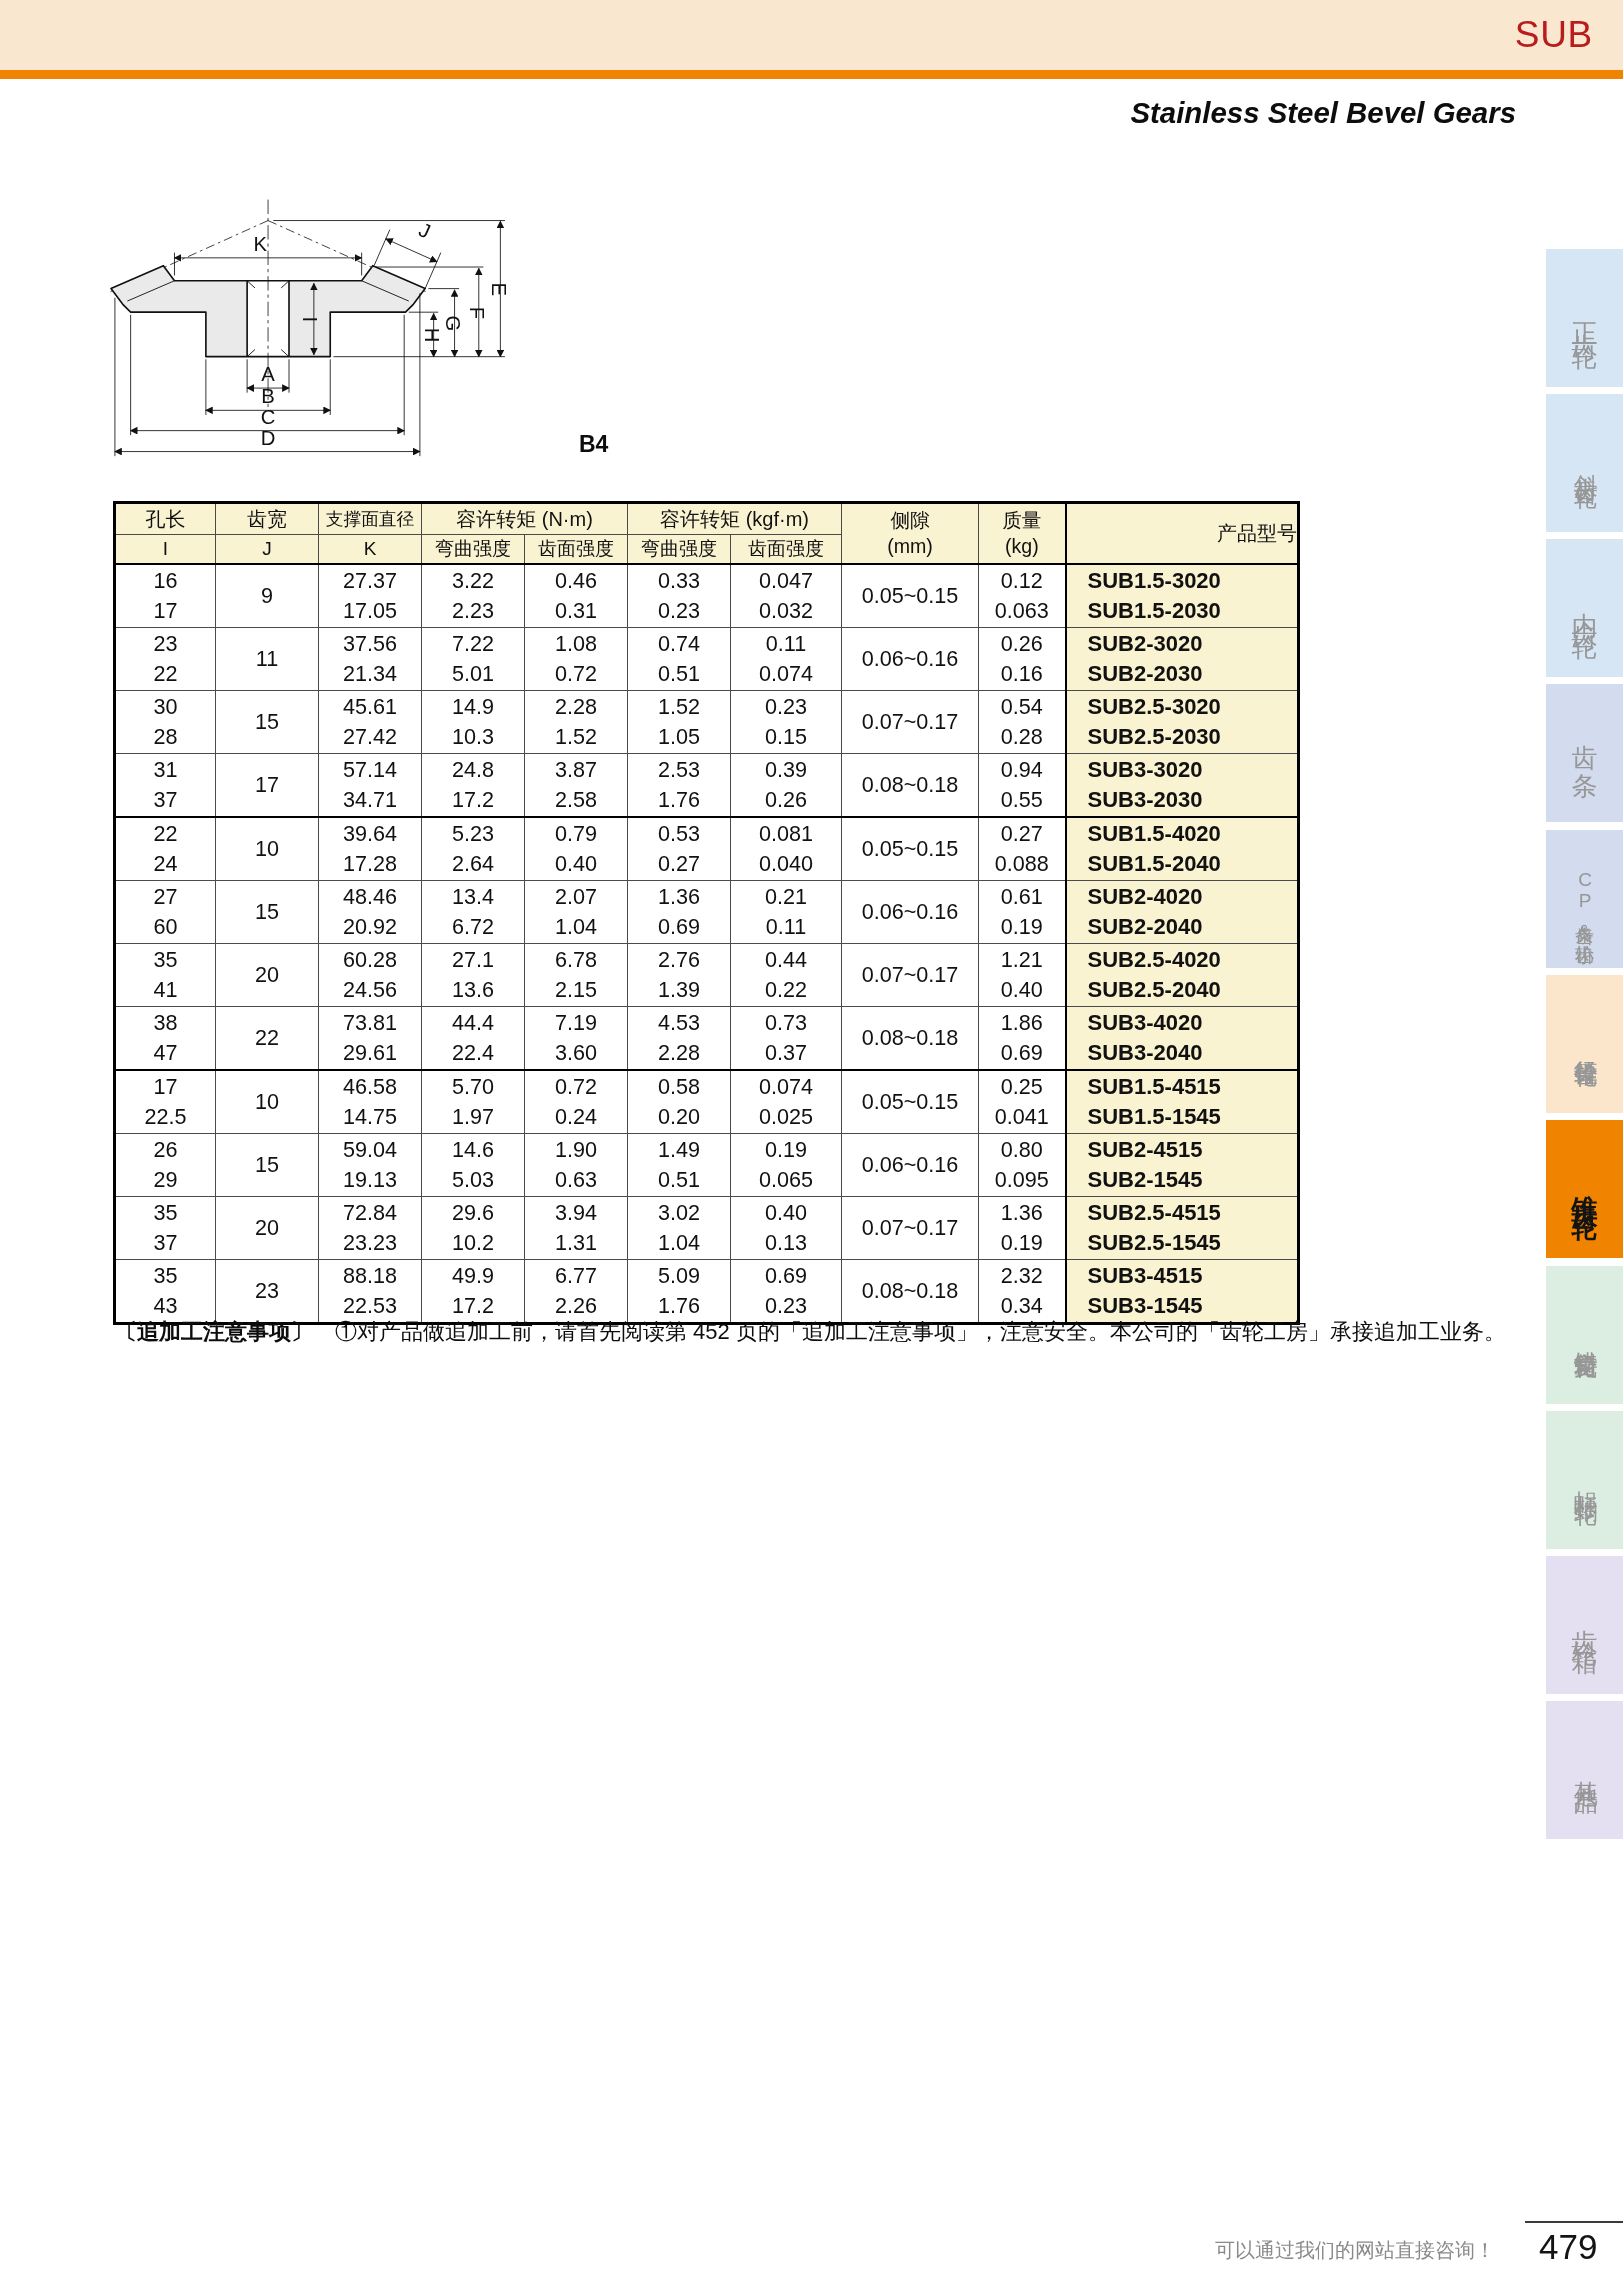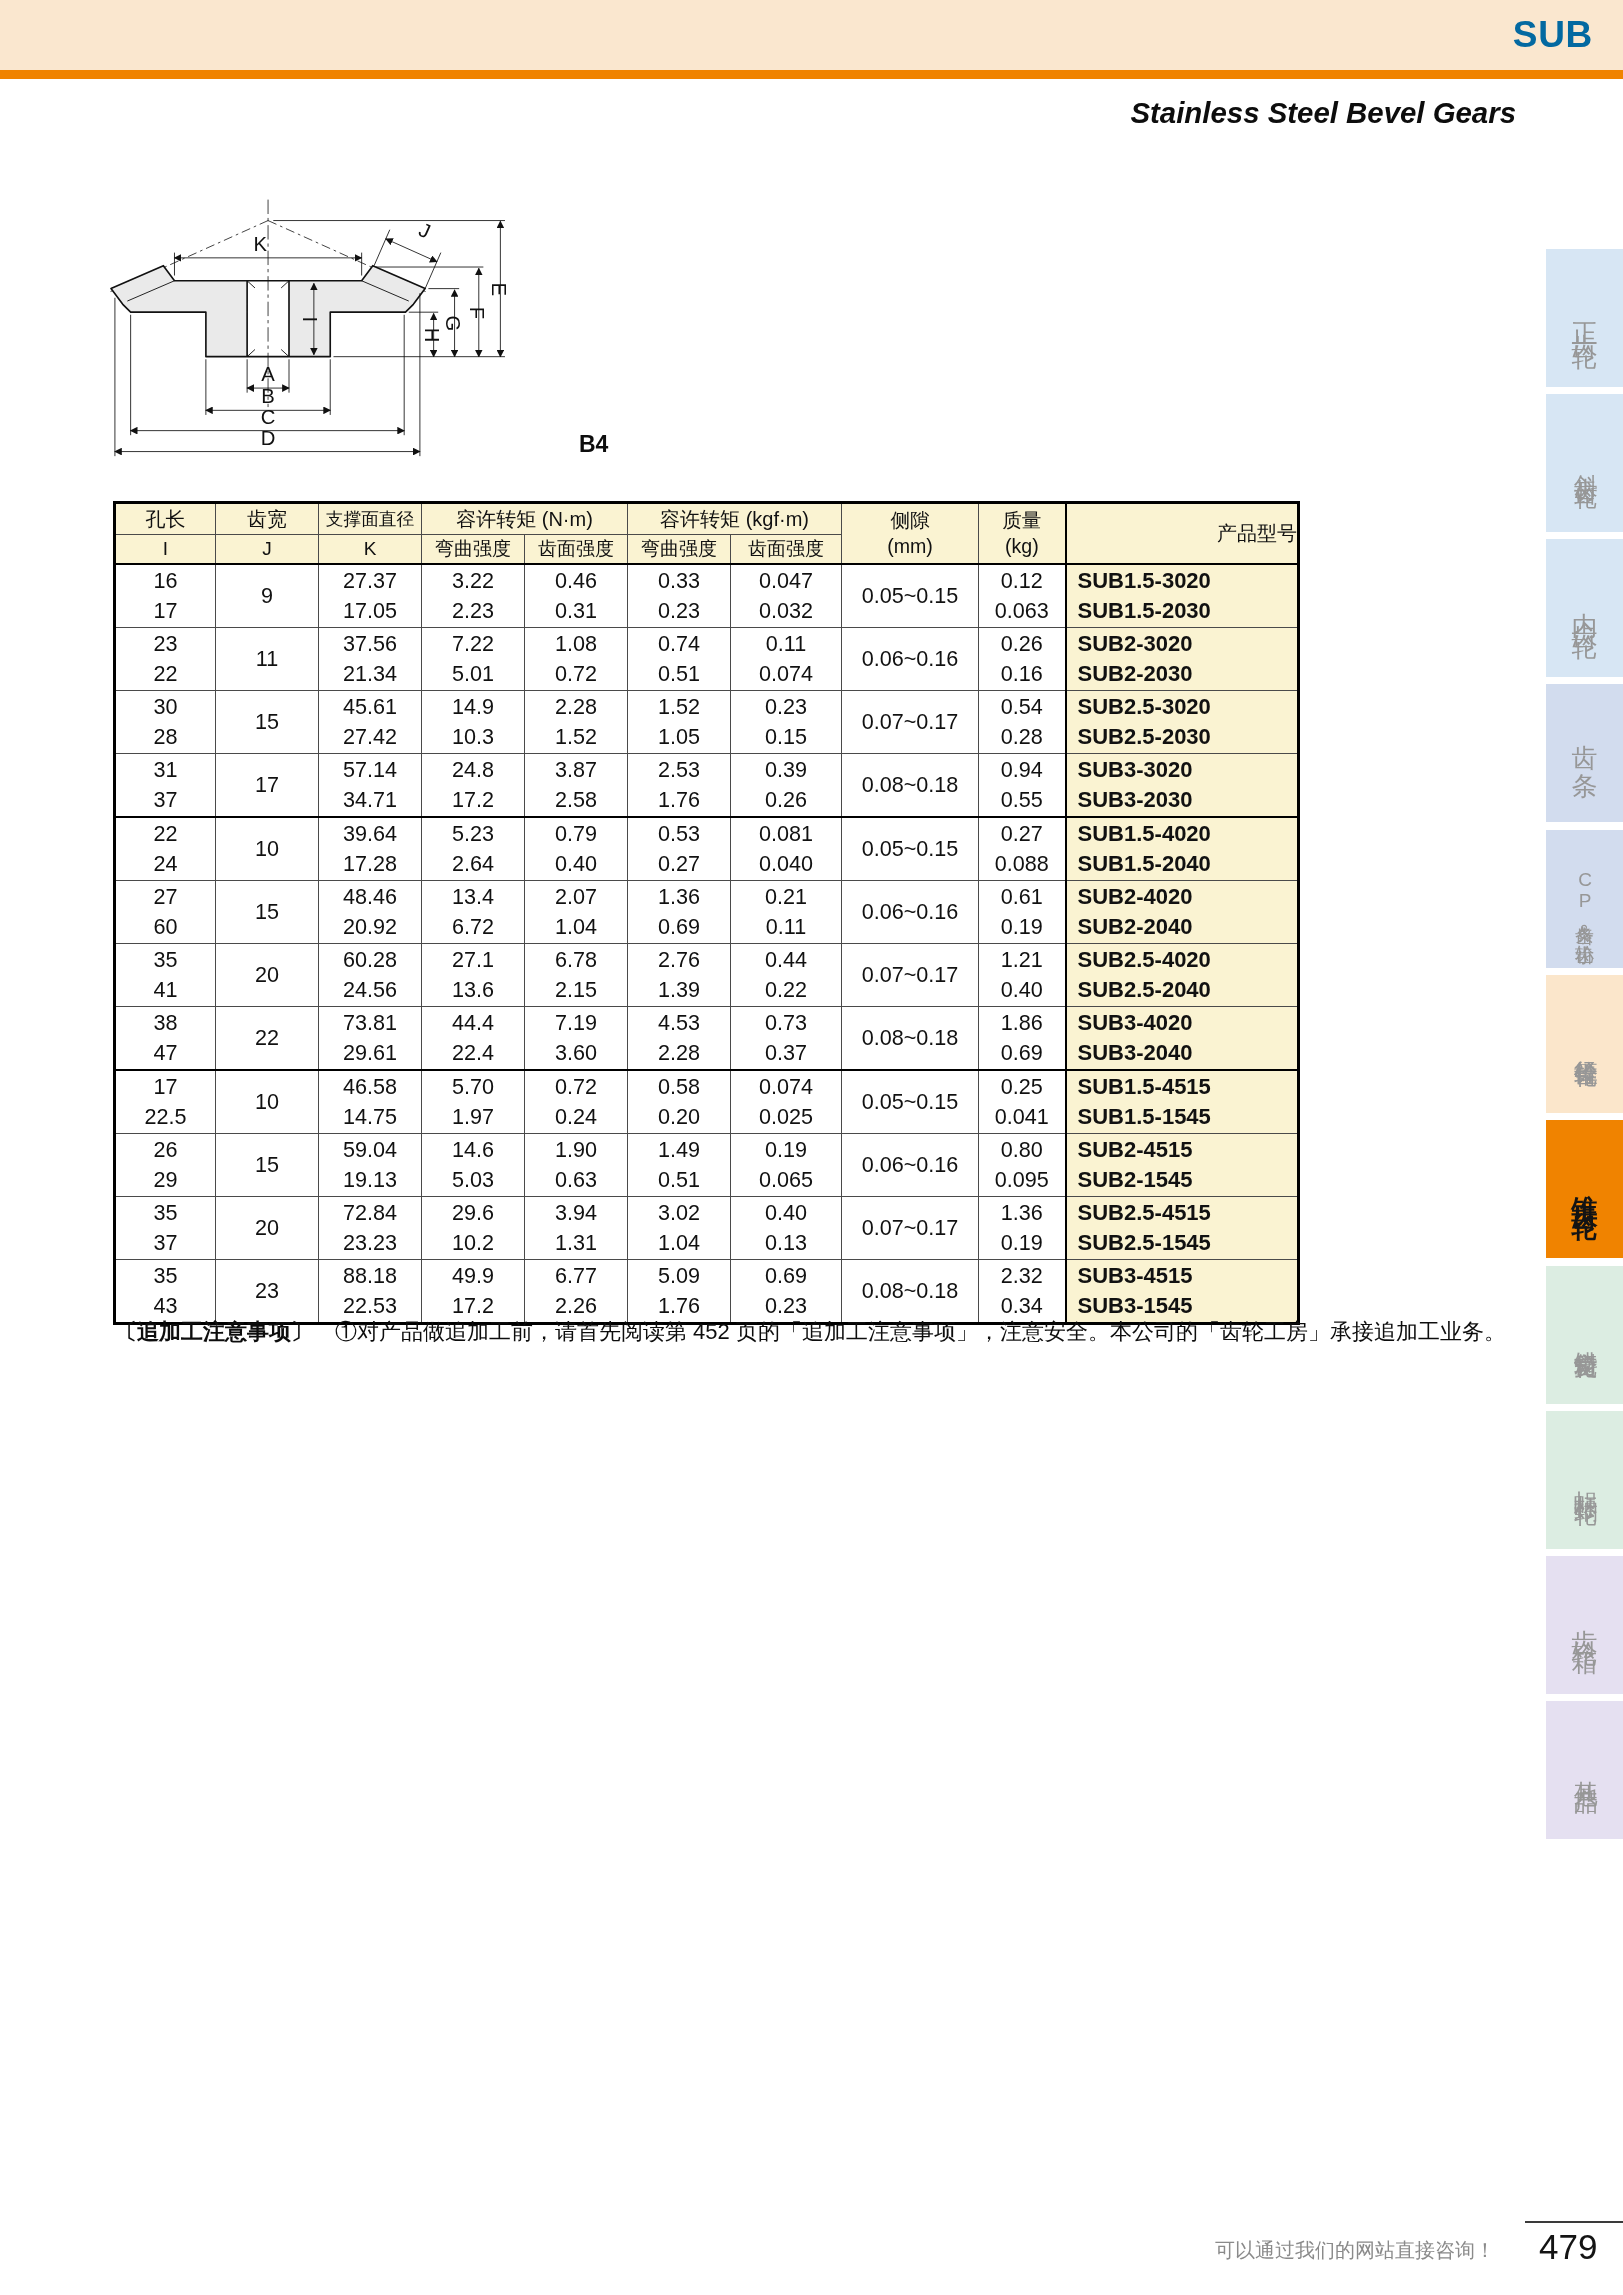--- a/index.html
+++ b/index.html
@@ -1,21 +1,21 @@
 <!DOCTYPE html>
 <html style="font-size:10.5px"><head>
 <meta charset="utf-8">
 <style>
   html,body{margin:0;padding:0;background:#fff;width:1623px;height:2295px;position:relative;
     font-family:"Liberation Sans",sans-serif;color:#111;}
   .abs{position:absolute;}
   
   .band{left:0;top:0;width:1623px;height:70px;}
   .accent{left:0;top:70px;width:1623px;height:8.5px;}
-  .sub-code{top:14.4px;right:30px;font-size:37px;font-weight:700;letter-spacing:0.7px;color:#0369a1;}
+  .sub-code{top:14.4px;right:30px;font-size:37px;font-weight:400;letter-spacing:0.7px;color:#b91c1c;}
   .title{top:96px;right:107px;font-size:29.4px;font-weight:bold;font-style:italic;color:#0d0d0d;}
   
   .drawing{left:75px;top:193px;width:589px;height:275px;}
   .fig-label{left:579px;top:431px;font-size:23px;font-weight:bold;color:#0d0d0d;}
   svg text{font-family:"Liberation Sans",sans-serif;font-size:31px;fill:#111;}
   .outline{fill:#EAEAEA;stroke:#111;stroke-width:2.5;stroke-linejoin:round;fill-rule:evenodd;}
   .thin{stroke:#111;stroke-width:1.4;fill:none;}
   .dim{stroke:#111;stroke-width:1.3;fill:none;}
   .cl{stroke:#111;stroke-width:1.2;fill:none;stroke-dasharray:22 6 5 6;}
   .cone{stroke:#111;stroke-width:1.2;fill:none;stroke-dasharray:14 6 4 6;}
@@ -25,21 +25,21 @@
      font-weight:normal;overflow:hidden;}
   .spec{border:3.3px solid #000;}
   .hbg{background:#FAF3D2;}
   .hrow1 th{height:30px;font-size:20px;}
   .hrow2 th{height:27.5px;font-size:19px;border-bottom:2px solid #000;}
   th.small5{font-size:17.7px;text-align:center;}
   th.span2{border-bottom:2px solid #000;font-size:19.6px;line-height:26px;}
   .spec td{height:62px;font-size:21.6px;background:#fff;}
   .two div{height:29.4px;line-height:29.4px;}
   td.cmodel{border-left:2px solid #000;background:#FAF3D2;text-align:left;}
-  td.cmodel div{padding-left:11px;font-weight:bold;font-size:22px;height:29.4px;line-height:29.4px;}
+  td.cmodel div{padding-left:21px;font-weight:bold;font-size:22px;height:29.4px;line-height:29.4px;}
   tr.gend td{border-bottom:2px solid #000;}
   
   .note{left:115px;top:1317px;width:1400px;font-size:22px;color:#0d0d0d;}
   .note-label{font-weight:bold;margin-right:22px;}
   
   .tab{position:absolute;left:1546px;width:78px;height:138px;display:flex;align-items:center;justify-content:center;}
   .tab-text{writing-mode:vertical-rl;text-orientation:upright;color:#979797;font-size:25px;line-height:1.0;
     display:flex;align-items:center;}
   .tab.active .tab-text{color:#141414;font-weight:bold;}
   .tab-text div{margin:0 1.3px;}

